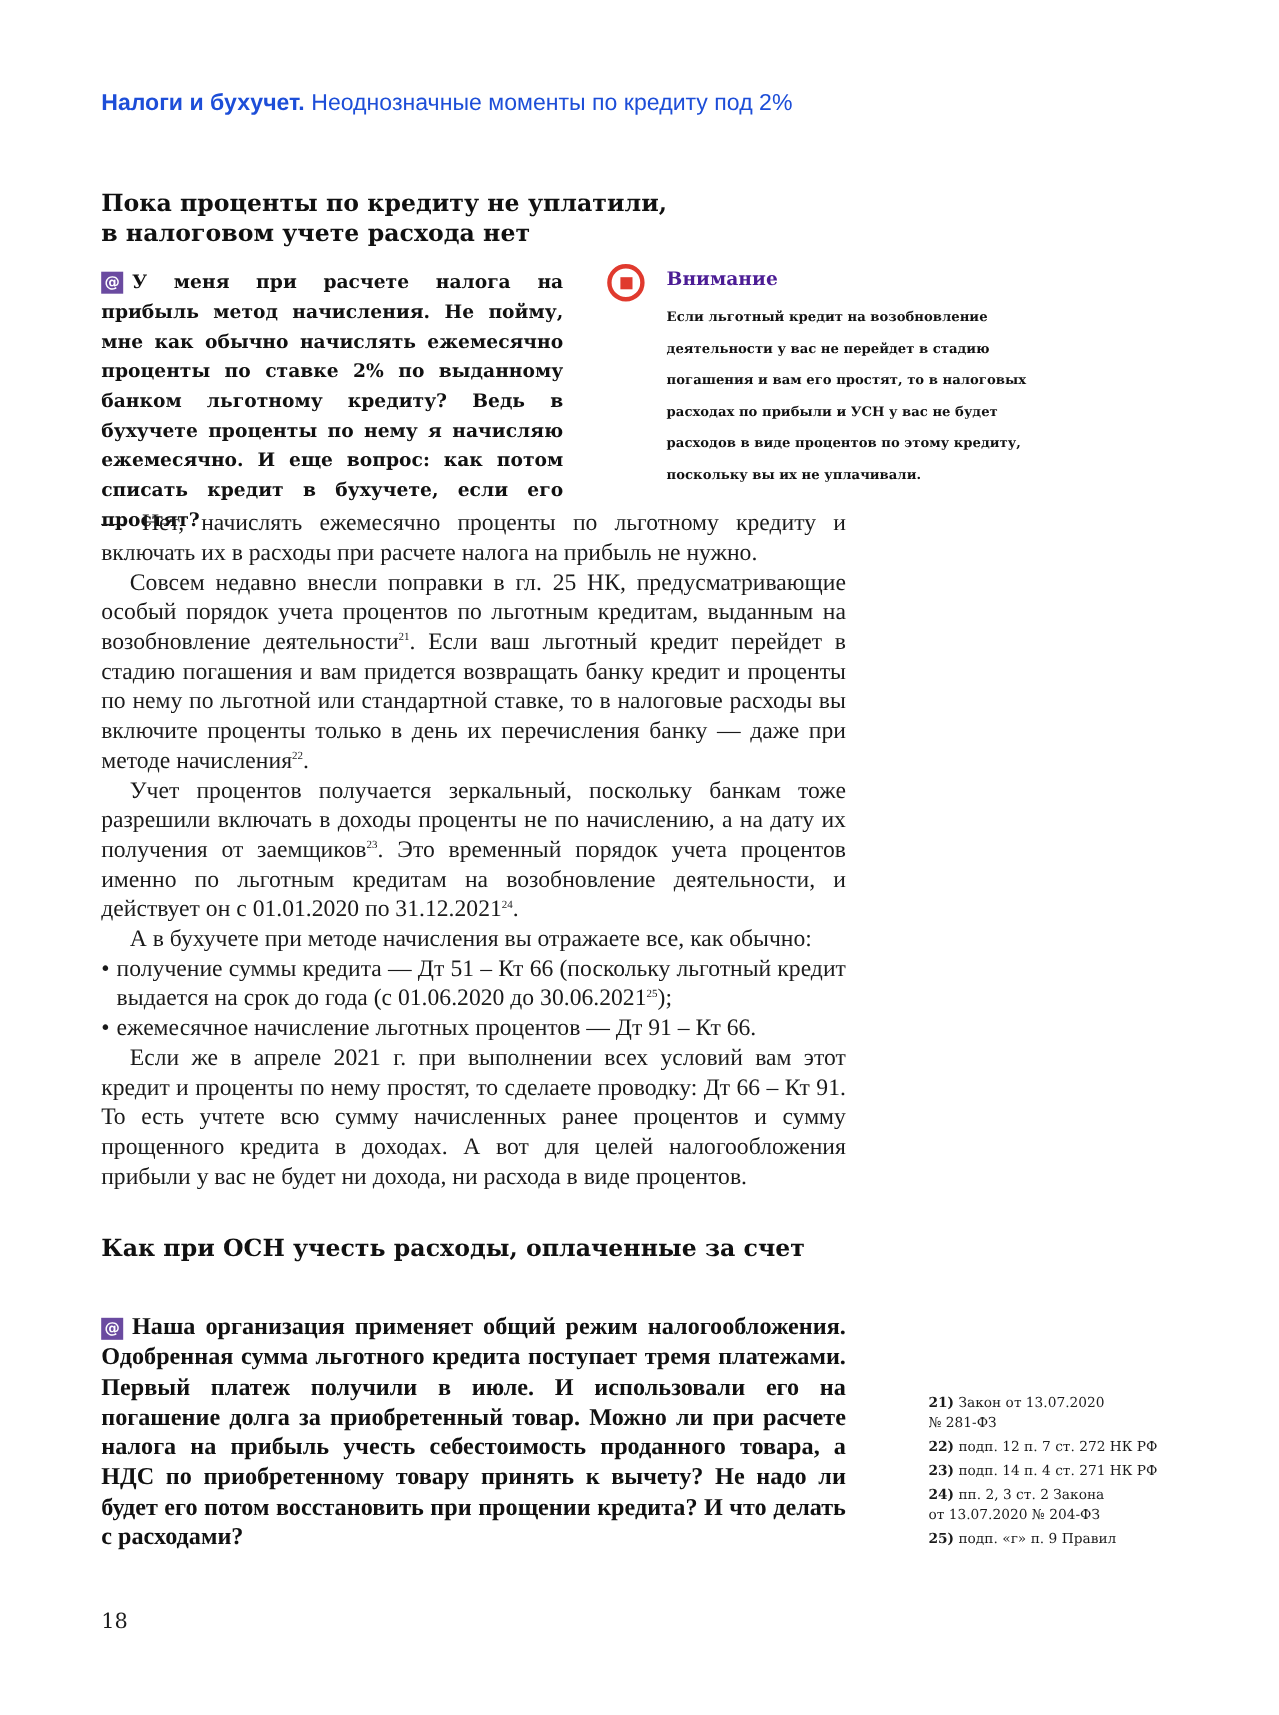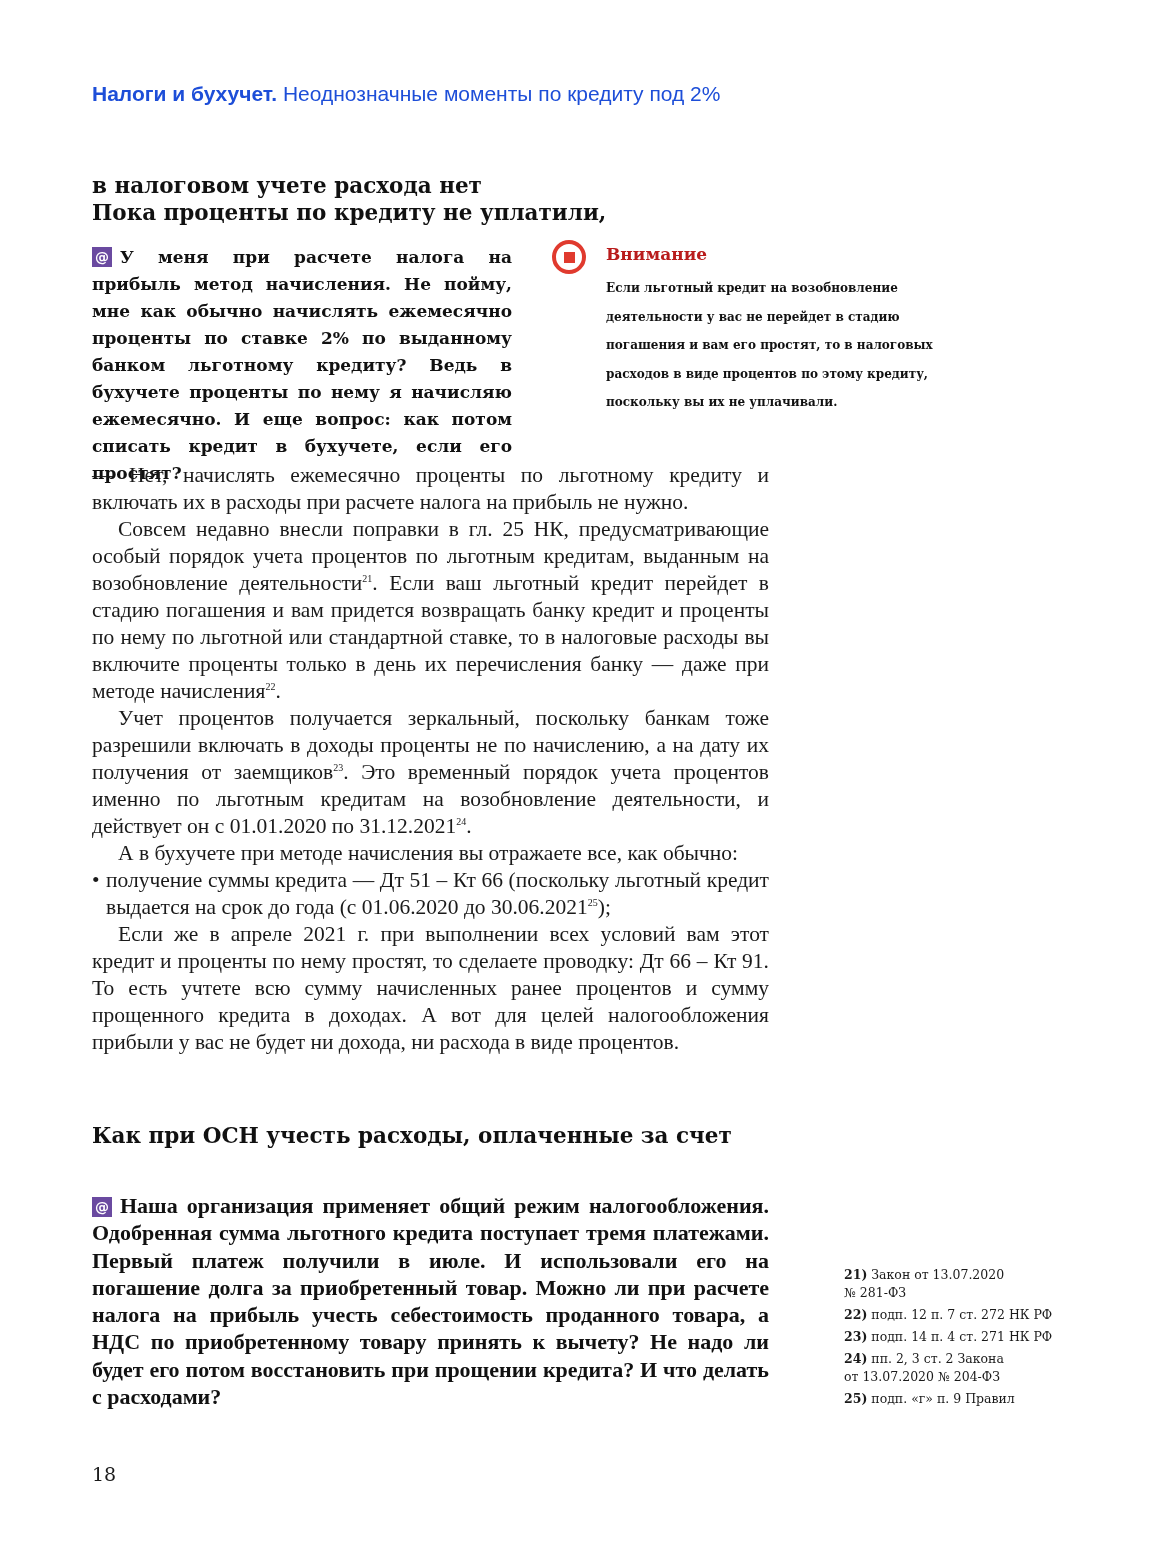--- a/index.html
+++ b/index.html
@@ -11,65 +11,67 @@
   .q-bold { font-family: "DejaVu Serif", serif; font-weight: bold; font-size: 17px; line-height: 27px; color: #111; }
   .body-text { font-family: "Liberation Serif", serif; font-size: 21.5px; line-height: 27px; color: #1a1a1a; text-align: justify; }
   .body-text p { margin: 0; }
   .indent { text-indent: 26px; }
   .at-icon { display: inline-block; width: 20px; height: 20px; background: #6a4aa0; color: #fff; font-family: "DejaVu Sans", sans-serif; font-size: 14px; line-height: 20px; text-align: center; vertical-align: 1px; margin-right: 8px; }
   .bullet-list { margin: 0; padding: 0; list-style: none; }
   .bullet-list li { position: relative; padding-left: 14px; }
   .bullet-list li::before { content: "•"; position: absolute; left: 0; }
   .warn-icon { left: 552px; top: 240px; width: 34px; height: 34px; border: 4px solid #e03a2e; border-radius: 50%; box-sizing: border-box; }
   .warn-icon .sq { position: absolute; left: 8px; top: 8px; width: 11px; height: 11px; background: #e03a2e; }
-  .warn-title { left: 606px; top: 244px; font-family: "DejaVu Serif", serif; font-weight: bold; font-size: 17px; color: #b91c1c; }
+  .warn-title { left: 606px; top: 244px; font-family: "DejaVu Serif", serif; font-weight: bold; font-size: 17px; color: #4c1d95; }
   .warn-body { left: 606px; top: 274px; width: 420px; font-family: "DejaVu Serif", serif; font-weight: bold; font-size: 12px; line-height: 28.5px; color: #111; }
   .fn { font-family: "DejaVu Serif", serif; font-size: 12.5px; line-height: 18px; color: #1a1a1a; }
   .fn b { font-weight: bold; }
   .fn-item { margin-bottom: 4px; margin-left: 22px; }
   .pagenum { left: 92px; top: 1463px; font-family: "DejaVu Serif", serif; font-size: 19px; color: #1a1a1a; text-align: right; }
   .q2 { font-family: "Liberation Serif", serif; font-weight: bold; font-size: 22px; line-height: 27.3px; color: #111; text-align: justify; }
   sup { font-size: 10px; line-height: 0; vertical-align: 8px; }
 </style>
 </head>
 <body>
 
 <div class="abs running-head">
   <b>Налоги и бухучет.</b>
   <span>Неоднозначные моменты по кредиту под 2%</span>
 </div>
 
 <div class="abs h2" style="left:92px; top:172px; width:680px;">
+  <div>Пока проценты по кредиту не уплатили,</div>
   <div>в налоговом учете расхода нет</div>
-  <div>Пока проценты по кредиту не уплатили,</div>
 </div>
 
 <div class="abs q-bold" style="left:92px; top:244px; width:420px; text-align:justify; hyphens:auto;" lang="ru">
   <span class="at-icon">@</span><span>У меня при расчете налога на прибыль метод начисления. Не пойму, мне как обычно начислять ежемесячно проценты по ставке 2% по выданному банком льготному кредиту? Ведь в бухучете проценты по нему я начисляю ежемесячно. И еще вопрос: как потом списать кредит в бухучете, если его простят?</span>
 </div>
 
 <div class="abs warn-icon">
     <div class="sq"></div>
   </div>
 <div class="abs warn-title">Внимание</div>
 <div class="abs warn-body">
   <div>Если льготный кредит на возобновление</div>
   <div>деятельности у вас не перейдет в стадию</div>
   <div>погашения и вам его простят, то в налоговых</div>
+  <div>расходах по прибыли и УСН у вас не будет</div>
   <div>расходов в виде процентов по этому кредиту,</div>
   <div>поскольку вы их не уплачивали.</div>
 </div>
 
 <div class="abs body-text" style="left:92px; top:462px; width:677px; hyphens:auto;" lang="ru">
   <p>— Нет, начислять ежемесячно проценты по льготному кредиту и включать их в расходы при расчете налога на прибыль не нужно.</p>
   <p class="indent"><span>Совсем недавно внесли поправки в гл. 25 НК, предусматривающие особый порядок учета процентов по льготным кредитам, выданным на возобновление деятельности</span><sup>21</sup><span>. Если ваш льготный кредит перейдет в стадию погашения и вам придется возвращать банку кредит и проценты по нему по льготной или стандартной ставке, то в налоговые расходы вы включите проценты только в день их перечисления банку — даже при методе начисления</span><sup>22</sup><span>.</span></p>
   <p class="indent"><span>Учет процентов получается зеркальный, поскольку банкам тоже разрешили включать в доходы проценты не по начислению, а на дату их получения от заемщиков</span><sup>23</sup><span>. Это временный порядок учета процентов именно по льготным кредитам на возобновление деятельности, и действует он с 01.01.2020 по 31.12.2021</span><sup>24</sup><span>.</span></p>
   <p class="indent">А в бухучете при методе начисления вы отражаете все, как обычно:</p>
   <ul class="bullet-list">
     <li><span>получение суммы кредита — Дт 51 – Кт 66 (поскольку льготный кредит выдается на срок до года (с 01.06.2020 до 30.06.2021</span><sup>25</sup><span>);</span></li>
+    <li><span>ежемесячное начисление льготных процентов — Дт 91 – Кт 66.</span></li>
   </ul>
   <p class="indent">Если же в апреле 2021 г. при выполнении всех условий вам этот кредит и проценты по нему простят, то сделаете проводку: Дт 66 – Кт 91. То есть учтете всю сумму начисленных ранее процентов и сумму прощенного кредита в доходах. А вот для целей налогообложения прибыли у вас не будет ни дохода, ни расхода в виде процентов.</p>
 </div>
 
 <div class="abs h2" style="left:92px; top:1122px; width:680px;">
   <div>Как при ОСН учесть расходы, оплаченные за счет</div>
 </div>
 
 <div class="abs q2" style="left:92px; top:1192px; width:677px; hyphens:auto;" lang="ru">
   <span class="at-icon">@</span><span>Наша организация применяет общий режим налогообложения. Одобренная сумма льготного кредита поступает тремя платежами. Первый платеж получили в июле. И использовали его на погашение долга за приобретенный товар. Можно ли при расчете налога на прибыль учесть себестоимость проданного товара, а НДС по приобретенному товару принять к вычету? Не надо ли будет его потом восстановить при прощении кредита? И что делать с расходами?</span>

